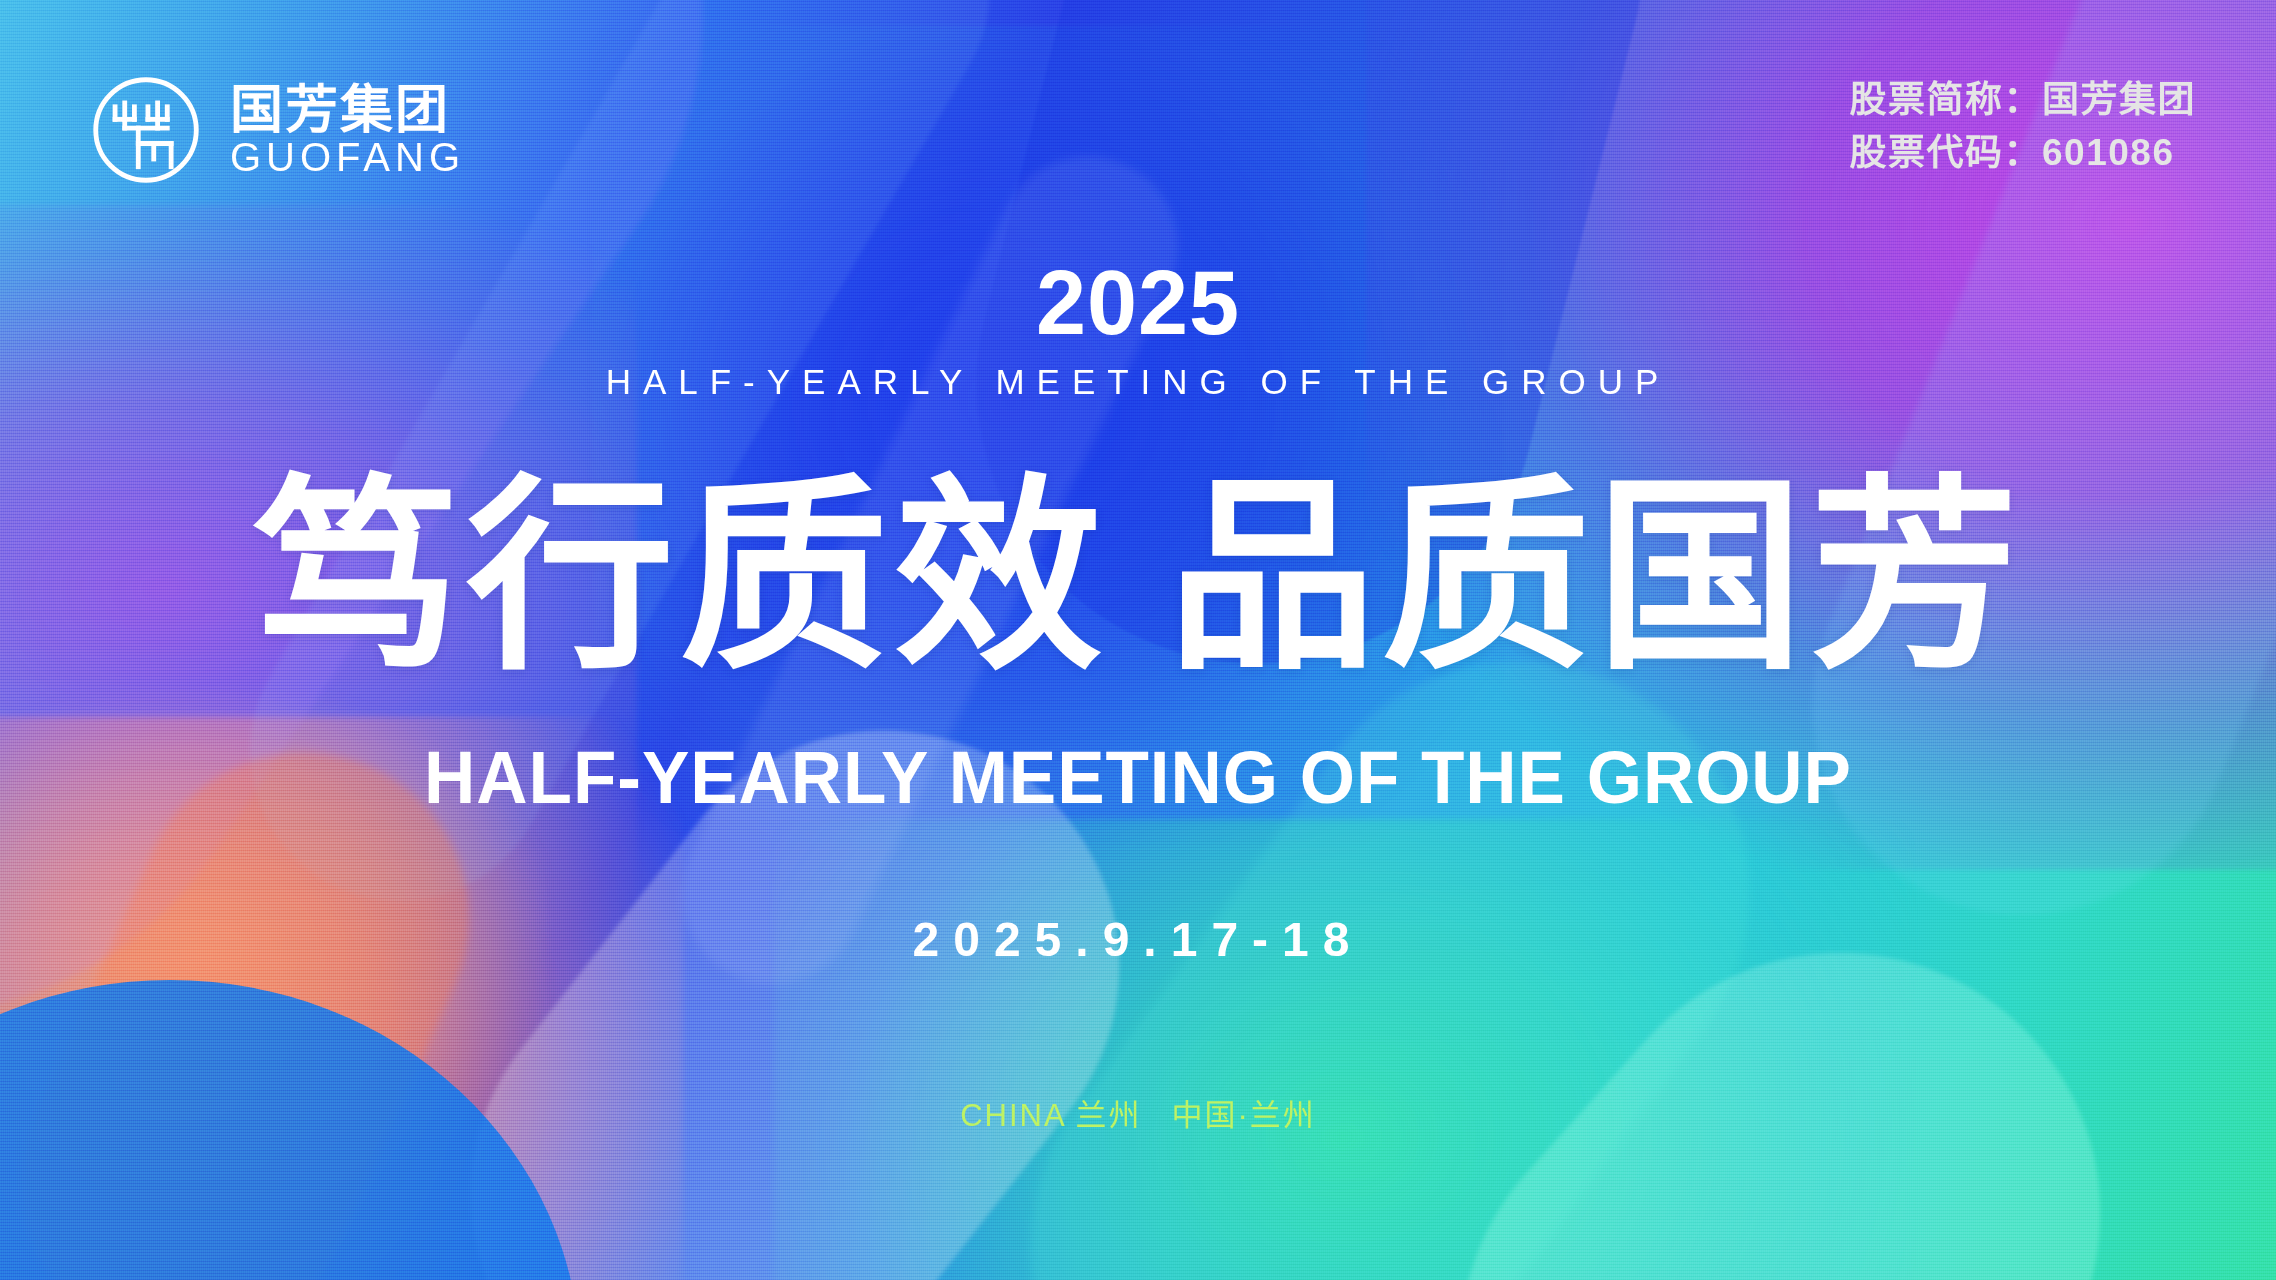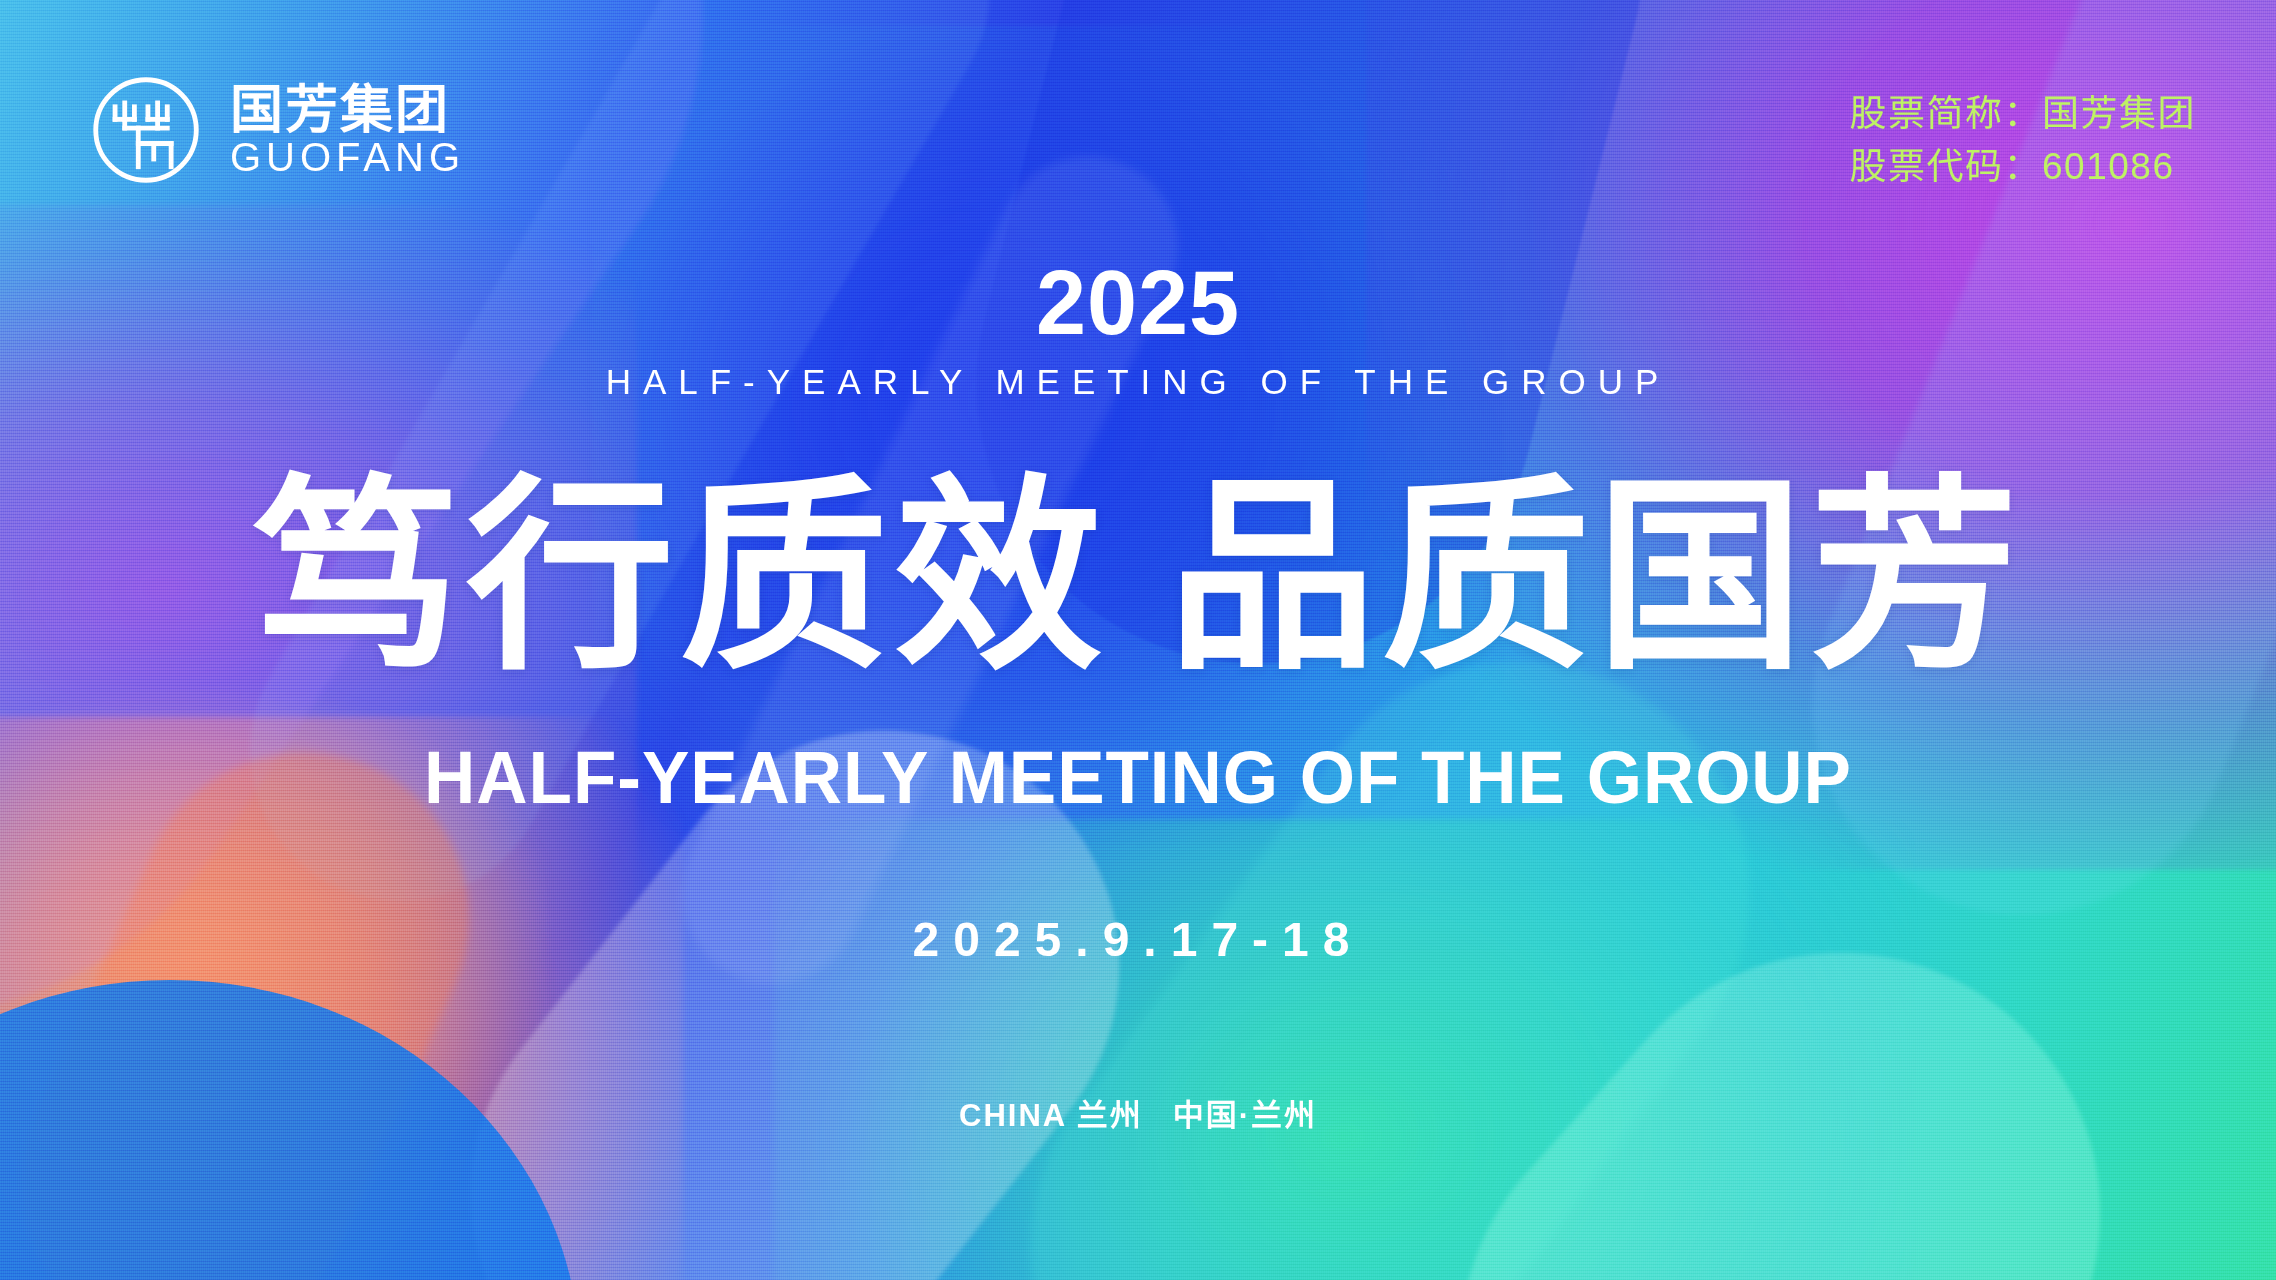--- a/index.html
+++ b/index.html
@@ -272,26 +272,26 @@
     font-size: 40px;
     font-weight: 400;
     letter-spacing: 5px;
     margin-top: 1px;
     white-space: nowrap;
   }
 
   
   .stock-info {
     position: absolute;
-    top: 88px;
+    top: 74px;
     right: 80px;
     text-align: left;
-    color: #bef264;
+    color: #e5e5e5;
     font-size: 37px;
-    font-weight: 400;
+    font-weight: 700;
     line-height: 1.42;
     letter-spacing: 1.5px;
     white-space: nowrap;
   }
 
   
   .event-title-block {
     position: absolute;
     top: 258px;
     left: 0;
@@ -373,23 +373,23 @@
     white-space: nowrap;
   }
 
   
   .location-line {
     position: absolute;
     top: 1090px;
     left: 0;
     right: 0;
     text-align: center;
-    color: #ffffff;
+    color: #bef264;
     font-size: 31px;
-    font-weight: 700;
+    font-weight: 400;
     letter-spacing: 2px;
     white-space: nowrap;
   }
   .location-line .loc-sep { display: inline-block; width: 30px; }
 </style>
 </head>
 <body>
 
 <div class="stage">
 

